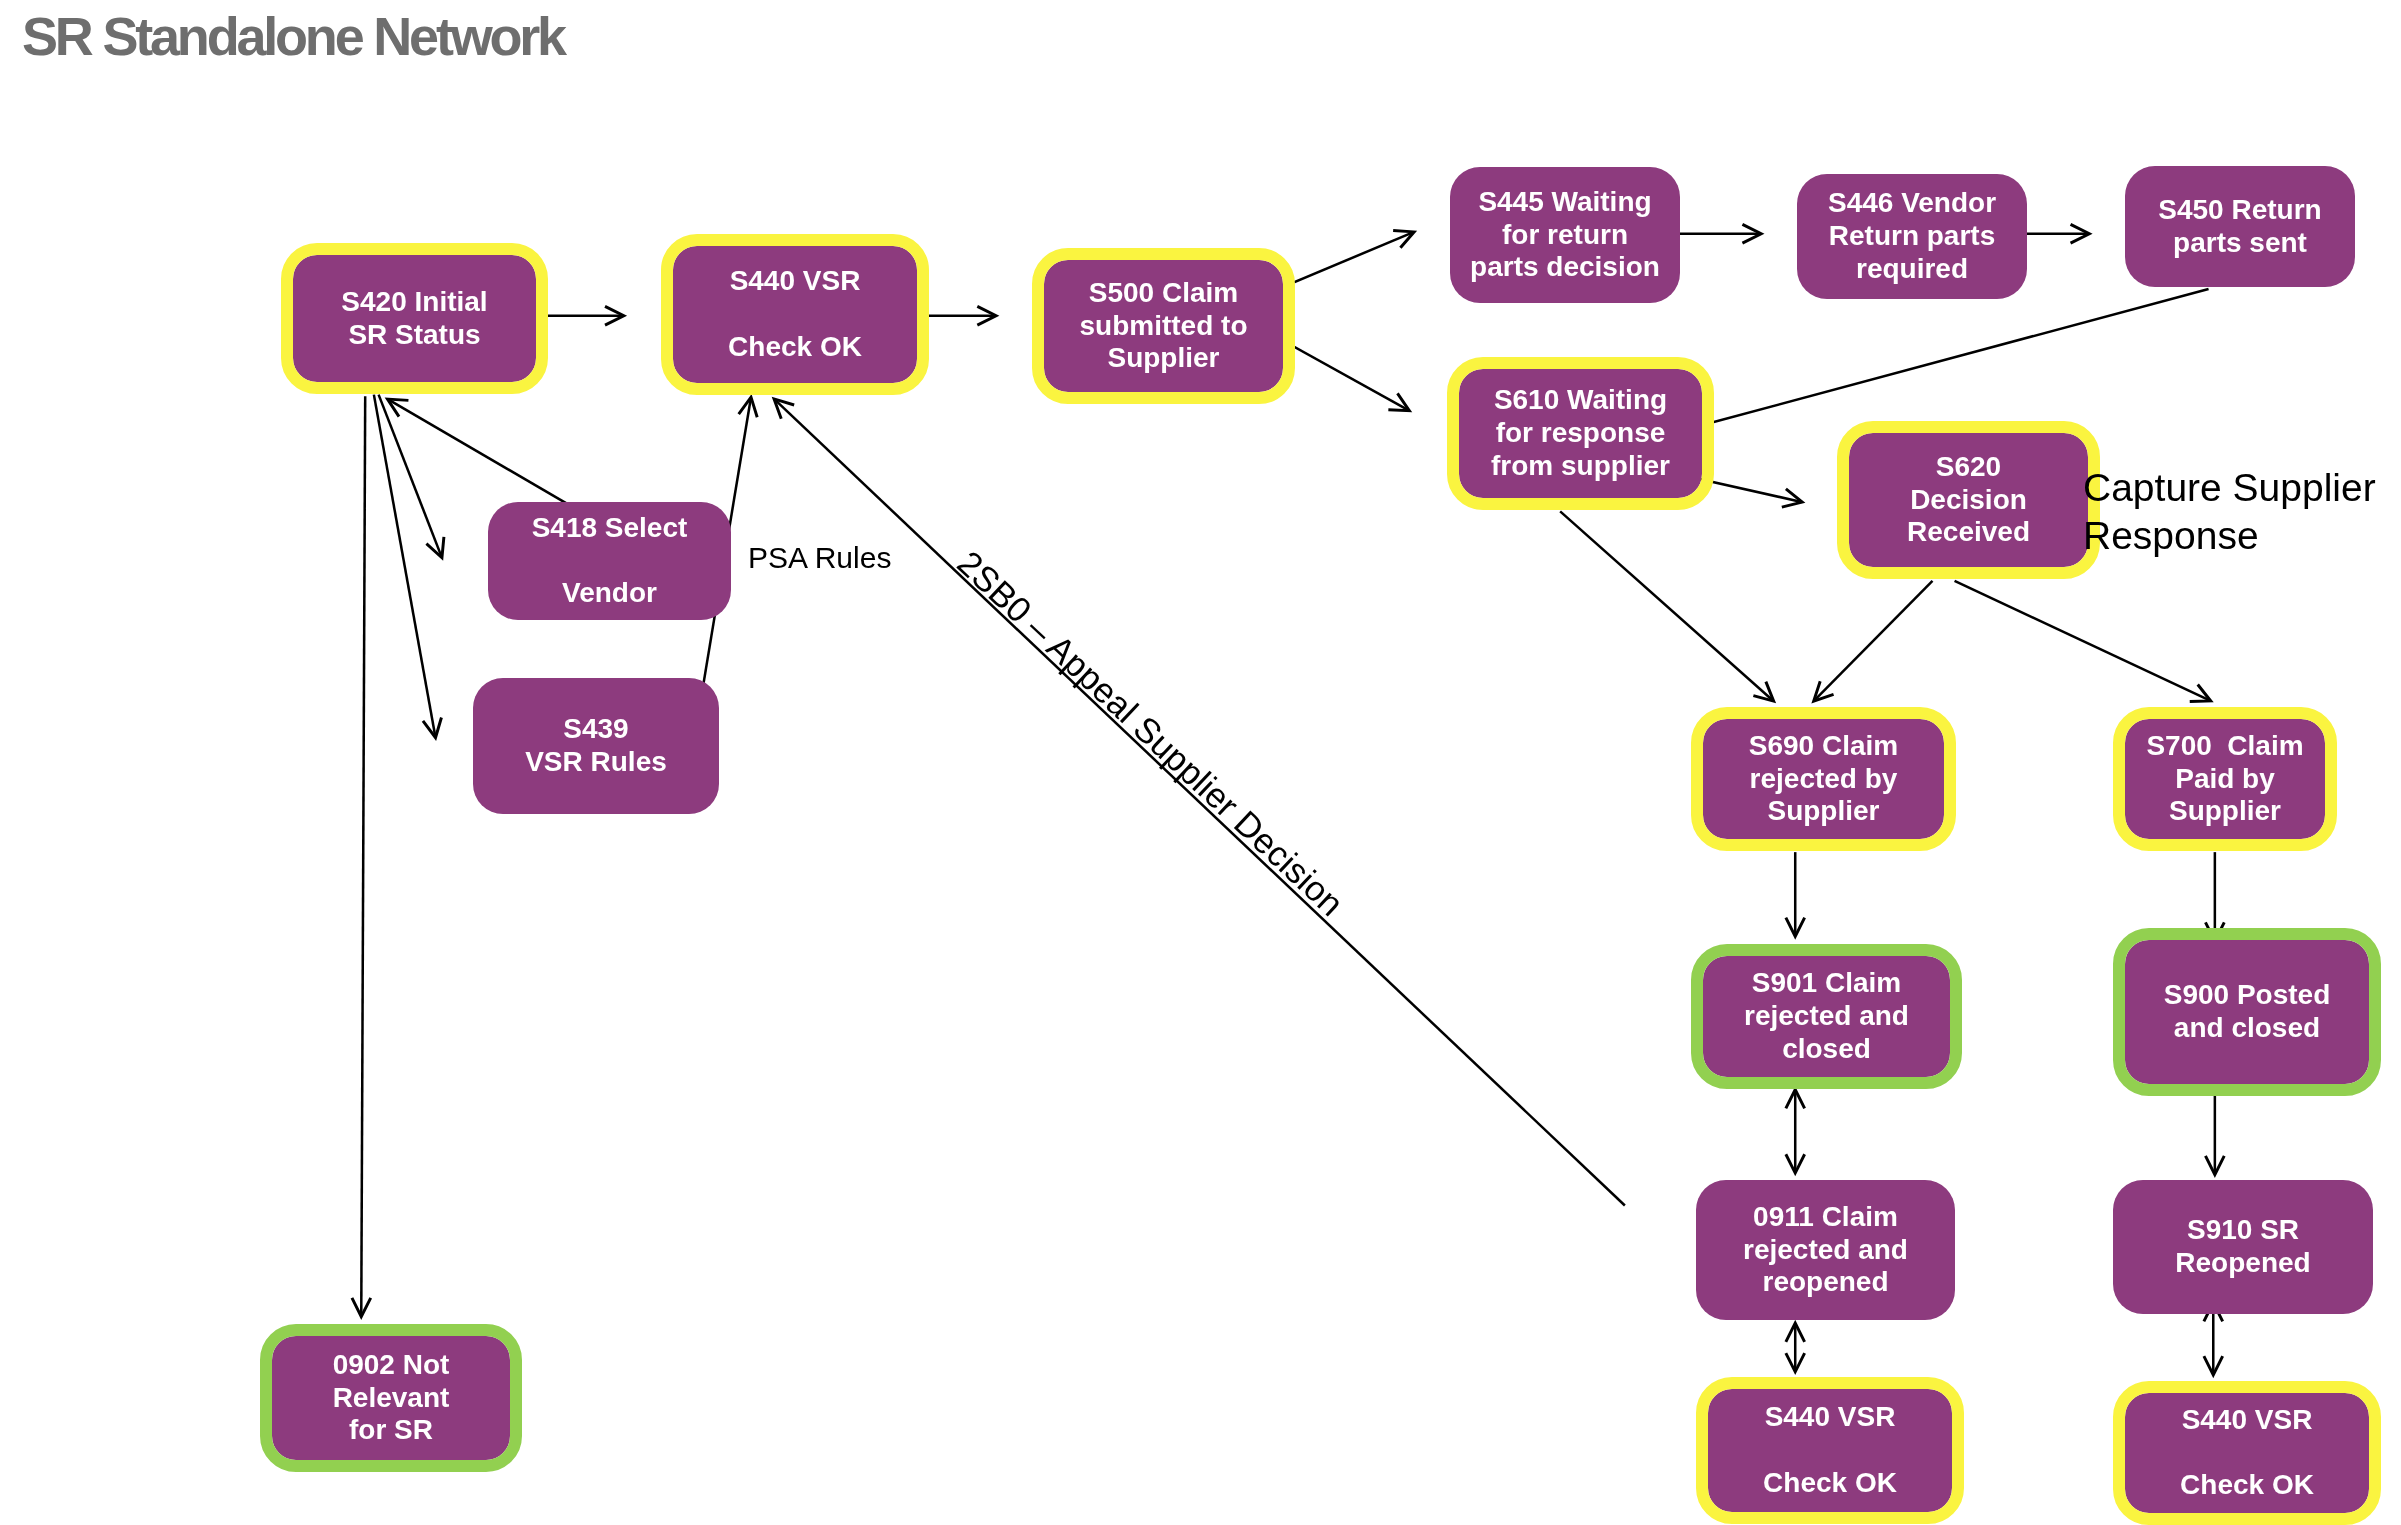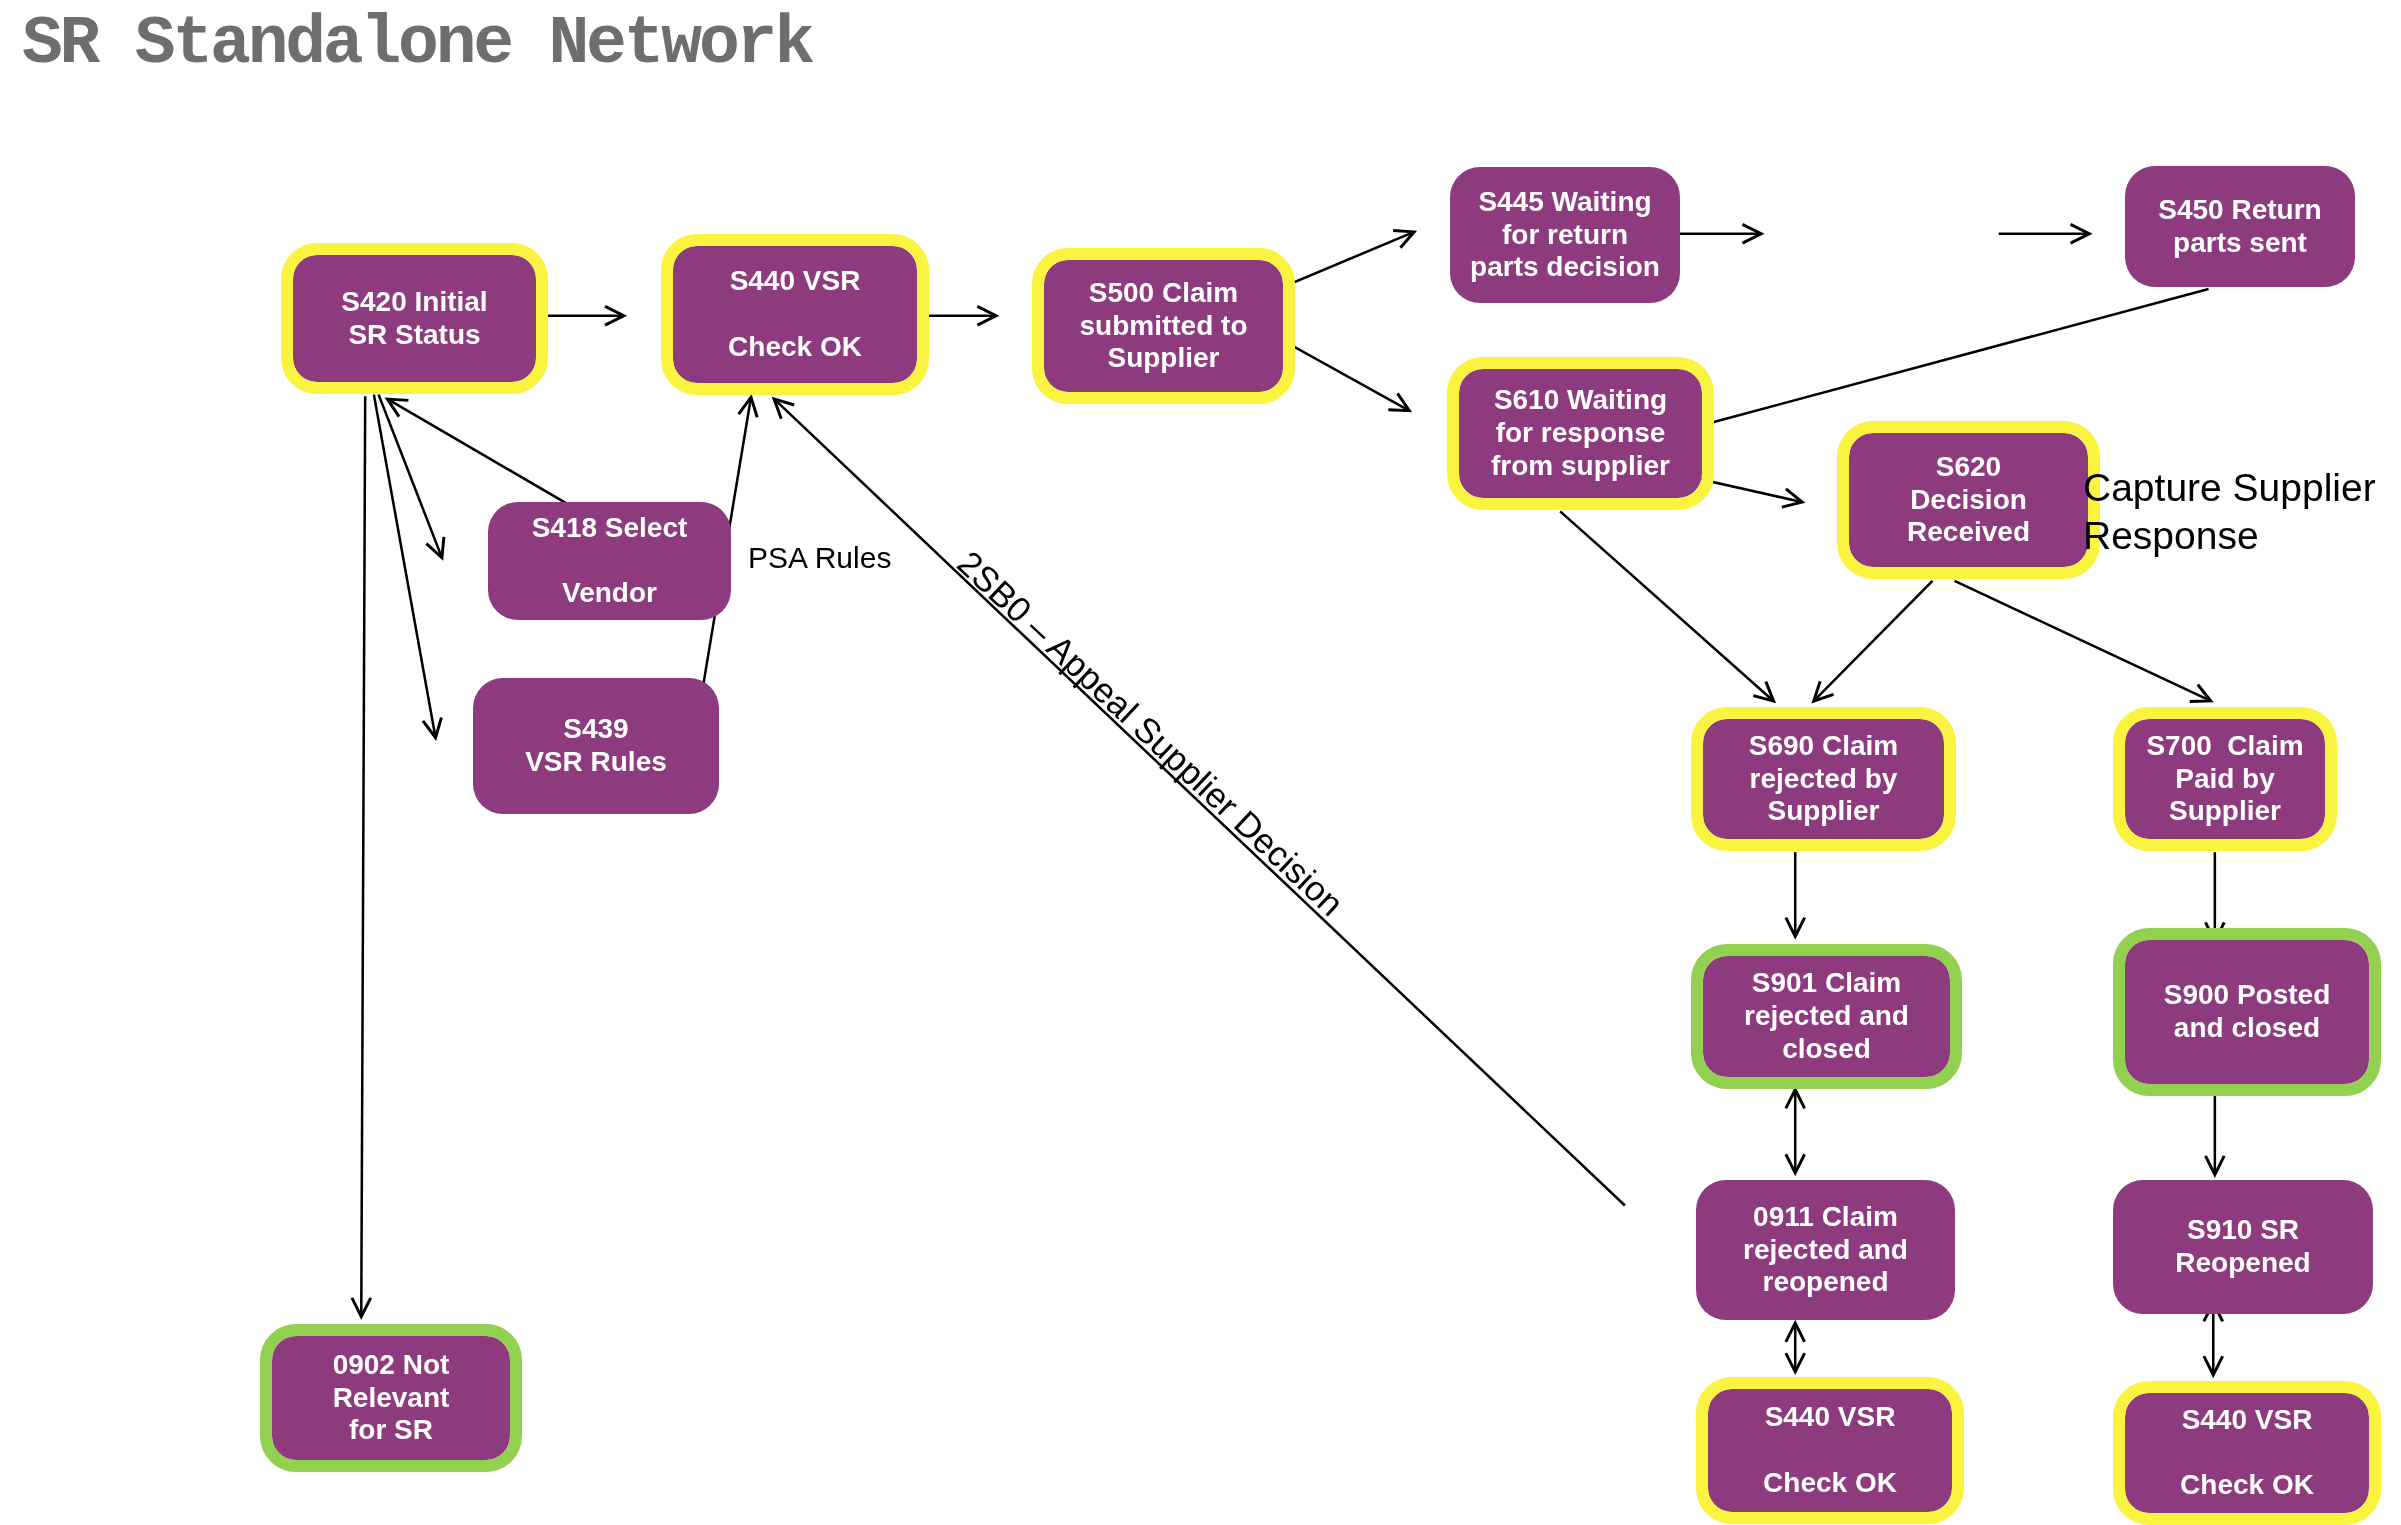--- a/index.html
+++ b/index.html
@@ -7,23 +7,22 @@
     --yellow-border:#FAF440;
     --green-border:#92D050;
     --title-gray:#6E6E6E;
     --arrow:#000000;
   }
   html,body{margin:0;padding:0;background:#ffffff;}
   body{font-family:"Liberation Sans",sans-serif;}
   .canvas{position:relative;width:2401px;height:1526px;background:#ffffff;overflow:hidden;}
   .page-title{
     position:absolute;left:22px;top:4.7px;margin:0;
-    font-size:68px;font-weight:bold;letter-spacing:-3.2px;color:var(--title-gray);
+    font-size:54px;font-weight:bold;letter-spacing:-3.2px;color:var(--title-gray);
     white-space:nowrap;
-    font-family:Liberation Mono, monospace;
   }
   svg.arrows{position:absolute;left:0;top:0;width:2401px;height:1526px;pointer-events:none;}
   svg.arrows line{stroke:var(--arrow);stroke-width:3.2;}
   .node{
     position:absolute;box-sizing:border-box;
     background:var(--node-fill);
     border-radius:30px;
     display:flex;align-items:center;justify-content:center;
     text-align:center;color:#ffffff;font-weight:bold;font-size:28px;line-height:1.17;margin-left:30px;
   }
@@ -88,20 +87,25 @@
   <div class="node b-yellow" style="left:1002px;top:248px;width:263px;height:156px">
       <span class="lbl">S500 Claim
 submitted to
 Supplier</span>
     </div>
   <div class="node" style="left:1420px;top:167px;width:230px;height:136px">
       <span class="lbl">S445 Waiting
 for return
 parts decision</span>
     </div>
+  <div class="node" style="left:1767px;top:174px;width:230px;height:125px">
+      <span class="lbl">S446 Vendor
+Return parts
+required</span>
+    </div>
   <div class="node" style="left:2095px;top:166px;width:230px;height:121px">
       <span class="lbl">S450 Return
 parts sent</span>
     </div>
   <div class="node b-yellow" style="left:1417px;top:357px;width:267px;height:153px">
       <span class="lbl">S610 Waiting
 for response
 from supplier</span>
     </div>
   <div class="node b-yellow" style="left:1807px;top:421px;width:263px;height:158px">

